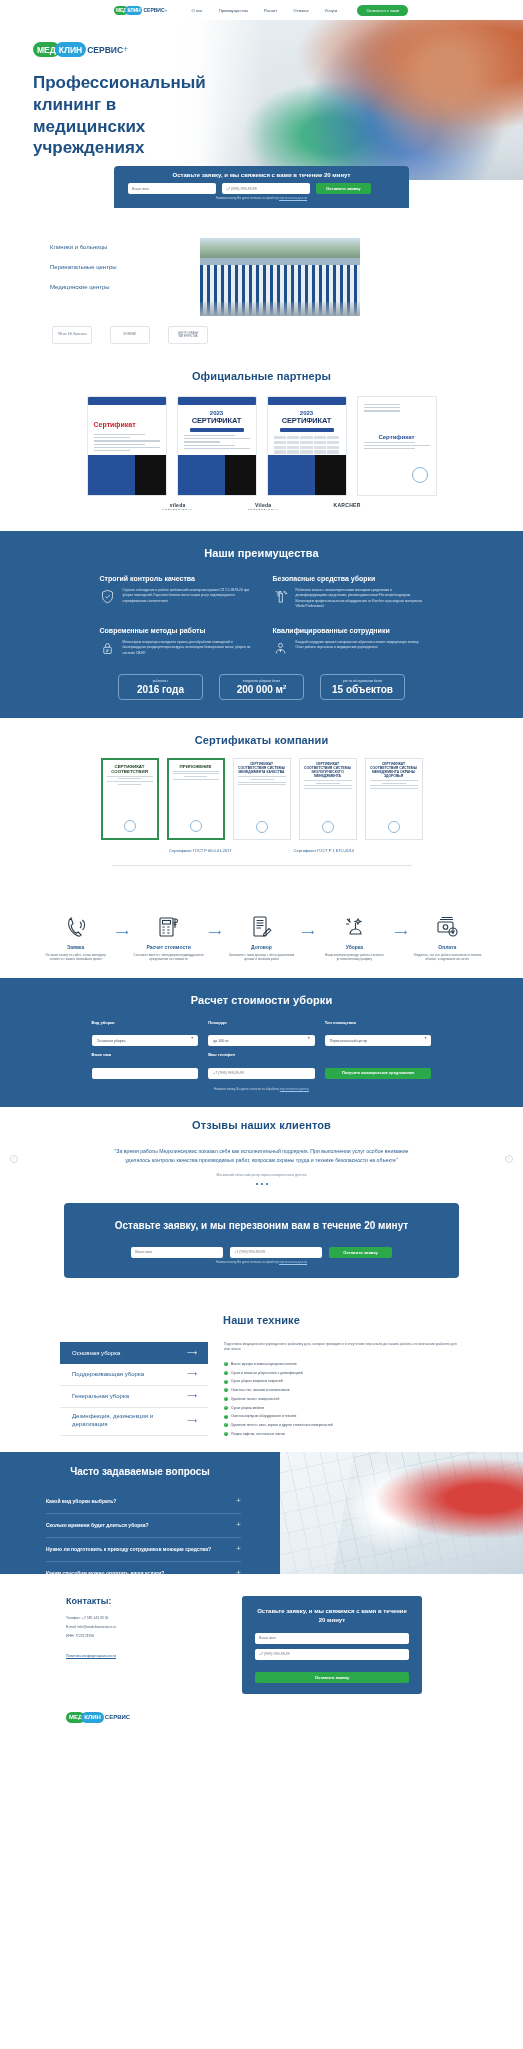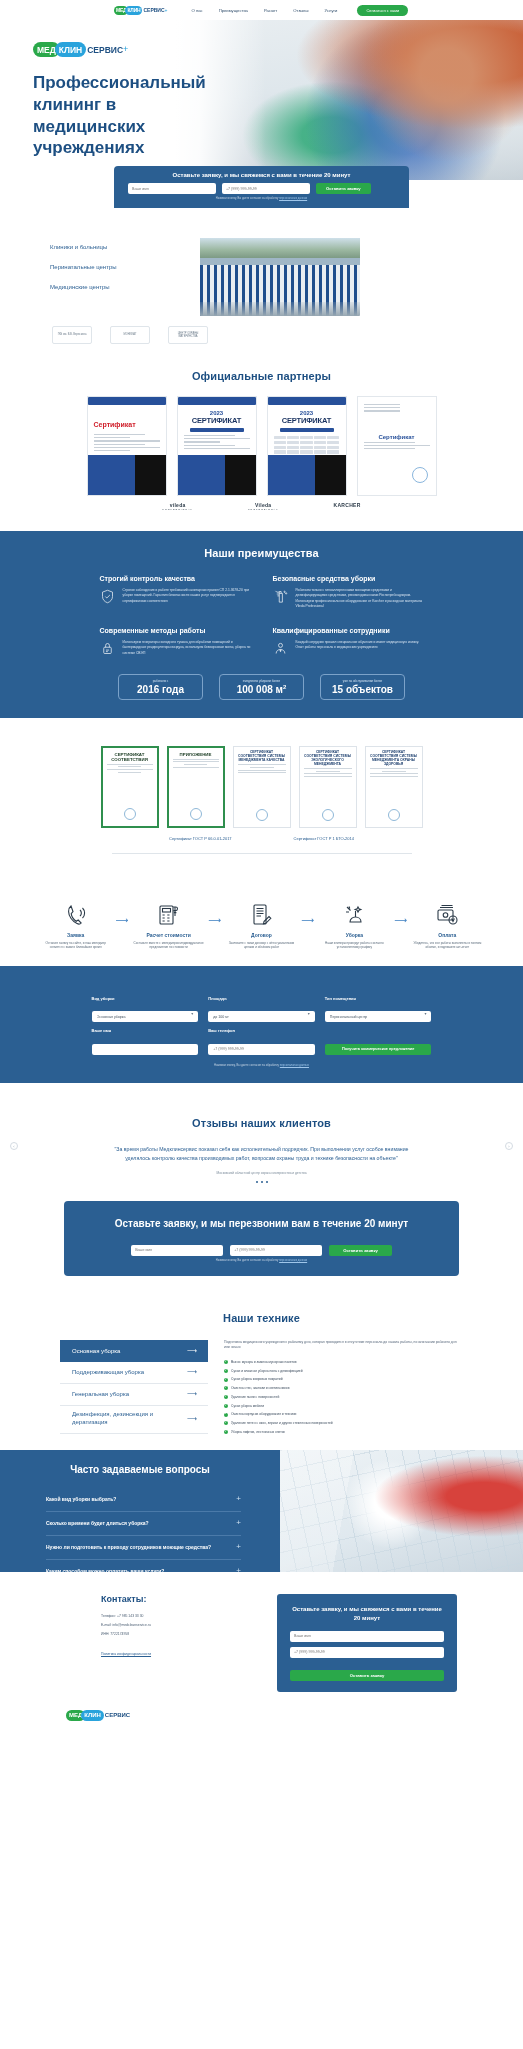--- a/index.html
+++ b/index.html
@@ -242,21 +242,21 @@
   .sel-wrap { position: relative; }
   .sel-wrap:after {
     content:"▾"; position: absolute; right: 5px; top: 50%; transform: translateY(-50%);
     font-size: 4px; color: #6b7b8a; pointer-events: none;
   }
   .calc .btn-green { width: 100%; height: 11px; font-size: 3.8px; }
   .calc-note { text-align: center; font-size: 2.8px; color: #c4d4e4; margin-top: 8px; }
   .calc-note u { color: #9fc6ea; }
 
   
-  .rev { padding: 34px 0 14px; position: relative; }
+  .rev { padding: 12px 0 14px; position: relative; }
   .rev-text {
     width: 300px; margin: 16px auto 0; text-align: center;
     font-size: 5.2px; line-height: 1.75; color: #2b5f92;
   }
   .rev-author { text-align: center; font-size: 3.2px; color: #7b8b9a; margin-top: 8px; }
   .rev-dots { display: flex; gap: 3px; justify-content: center; margin-top: 6px; }
   .rev-dots i { width: 2px; height: 2px; border-radius: 50%; background: #2b5f92; display: block; }
   .rev-arrow {
     position: absolute; top: 52%; width: 8px; height: 8px; border-radius: 50%;
     border: .5px solid #d4dbe2; color: #9fadba; font-size: 4px;
@@ -320,21 +320,21 @@
   .faq-list { width: 195px; margin: 13px 0 0 46px; }
   .faq-item {
     display: flex; align-items: center; justify-content: space-between;
     gap: 6px; padding: 6px 0; border-bottom: .5px solid #4b7aa9;
     color: #fff; font-size: 5px; font-weight: bold; line-height: 1.35; cursor: pointer;
   }
   .faq-item .pl { font-size: 8px; font-weight: normal; color: #cfe0f0; }
 
   
   .foot { padding: 22px 0 18px; position: relative; }
-  .foot-inner { display: flex; padding: 0 66px; gap: 26px; justify-content: flex-end; }
+  .foot-inner { display: flex; padding: 0 66px; gap: 26px; }
   .foot-left { width: 150px; }
   .foot-left h4 { font-size: 9px; font-weight: bold; color: #1d4f82; margin-bottom: 10px; }
   .foot-left p { font-size: 3.4px; color: #4a5d72; margin-bottom: 5px; }
   .foot-left a.pp { font-size: 3.4px; color: #2b5f92; display: inline-block; margin-top: 10px; }
   .foot-form {
     width: 180px; background: #2b5f92; border-radius: 3px; padding: 11px 13px 11px;
   }
   .foot-form h5 {
     color: #fff; font-size: 6px; font-weight: bold; line-height: 1.45;
     text-align: center; margin-bottom: 8px;
@@ -572,30 +572,31 @@
       </div>
     </div>
 
     <div class="stats">
       <div class="stat">
         <span class="cap">работаем с</span>
         <span class="val">2016 года</span>
       </div>
       <div class="stat">
         <span class="cap">ежедневно убираем более</span>
-        <span class="val"><span>100 008 м</span><sup>2</sup></span>
+        <span class="val"><span>200 000 м</span><sup>2</sup></span>
       </div>
       <div class="stat">
         <span class="cap">уже на обслуживании более</span>
         <span class="val">15 объектов</span>
       </div>
     </div>
   </section>
 
   <section class="ccerts">
+    <h2 class="sec-title">Сертификаты компании</h2>
     <div class="ccert-row">
       <div class="ccert">
         <div class="ct">СЕРТИФИКАТ СООТВЕТСТВИЯ</div>
         <div class="cl"></div>
           <div class="cl s"></div>
           <div class="cl"></div>
           <div class="cl s"></div>
         <div class="seal"></div>
       </div>
       <div class="ccert">
@@ -703,20 +704,21 @@
               <path d="M16.6 15.4l1.4 3 1.4-3"></path>
           </svg>
         </div>
         <h5>Оплата</h5>
         <p>Убедитесь, что все работы выполнены в полном объеме, и подпишите акт-отчет</p>
       </div>
     </div>
   </section>
 
   <section class="calc">
+    <h2 class="sec-title light">Расчет стоимости уборки</h2>
     <div class="calc-grid">
       <div class="fld">
         <label>Вид уборки</label>
         <div class="sel-wrap">
           <input class="sel" readonly="" value="Основная уборка" style="">
         </div>
       </div>
       <div class="fld">
         <label>Площадь</label>
         <div class="sel-wrap">

